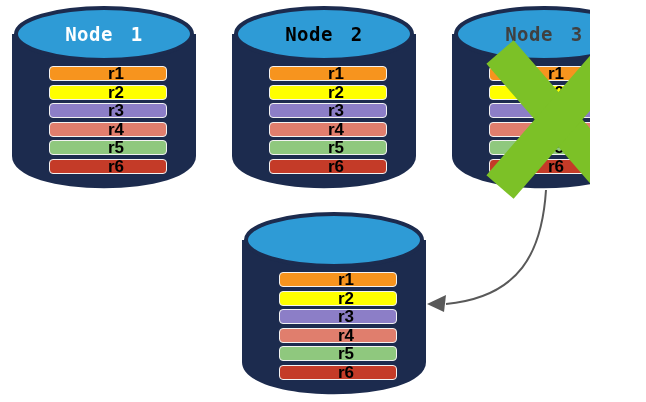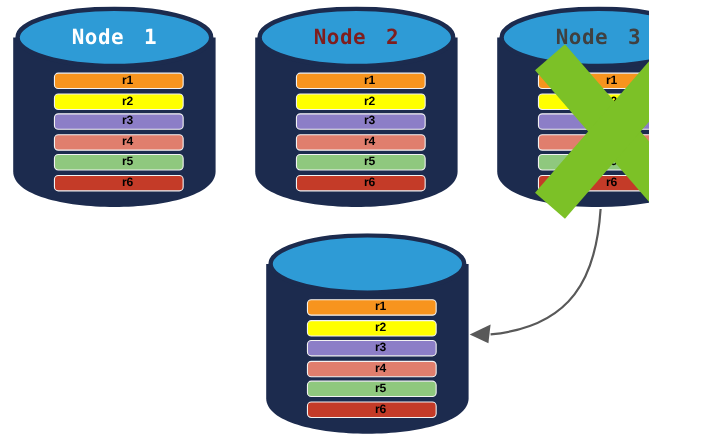--- a/index.html
+++ b/index.html
@@ -16,21 +16,21 @@
   }
   .rows {
     position:absolute; left:39px; top:60px; width:118px;
     display:flex; flex-direction:column; gap:3.5px;
   }
   .row {
     height:15px; box-sizing:border-box;
     border:1.5px solid #f2f2f2; border-radius:4px;
     display:flex; align-items:center; justify-content:center;
   }
-  .row-label { font-weight:bold; font-size:11px; line-height:1;padding-left:16px; }
+  .row-label { font-weight:bold; font-size:17px; line-height:1;padding-left:16px; }
   .cross { position:absolute; left:0; top:0; width:188px; height:186px; overflow:visible; }
   .arrow-svg { position:absolute; left:0; top:0; pointer-events:none; }
 </style>
 </head>
 <body>
 
 <div class="canvas" style="background-color: rgb(255, 255, 255);">
 
   <div class="node" style="left:10px; top:6px;">
     <svg class="cyl" viewBox="0 0 188 186">
@@ -58,21 +58,21 @@
           <span class="row-label" style="color: rgb(0, 0, 0);">r6</span>
         </div>
     </div>
   </div>
 
   <div class="node" style="left:230px; top:6px;">
     <svg class="cyl" viewBox="0 0 188 186">
       <path d="M2,28 L2,150 C2,193 186,193 186,150 L186,28 Z" fill="#1C2B4E"></path>
       <ellipse cx="94" cy="28" rx="88" ry="26" stroke-width="4" fill="#2E9BD6" stroke="#1C2B4E"></ellipse>
     </svg>
-    <div class="node-label" style="color: #7f1d1d;">Node 2</div>
+    <div class="node-label" style="color: #000000;">Node 2</div>
     <div class="rows">
       <div class="row" style="background-color: rgb(247, 148, 30); border-color: rgb(242, 242, 242);">
           <span class="row-label" style="color: rgb(0, 0, 0);">r1</span>
         </div>
       <div class="row" style="background-color: rgb(255, 255, 0); border-color: rgb(242, 242, 242);">
           <span class="row-label" style="color: rgb(0, 0, 0);">r2</span>
         </div>
       <div class="row" style="background-color: rgb(140, 126, 199); border-color: rgb(242, 242, 242);">
           <span class="row-label" style="color: rgb(0, 0, 0);">r3</span>
         </div>

